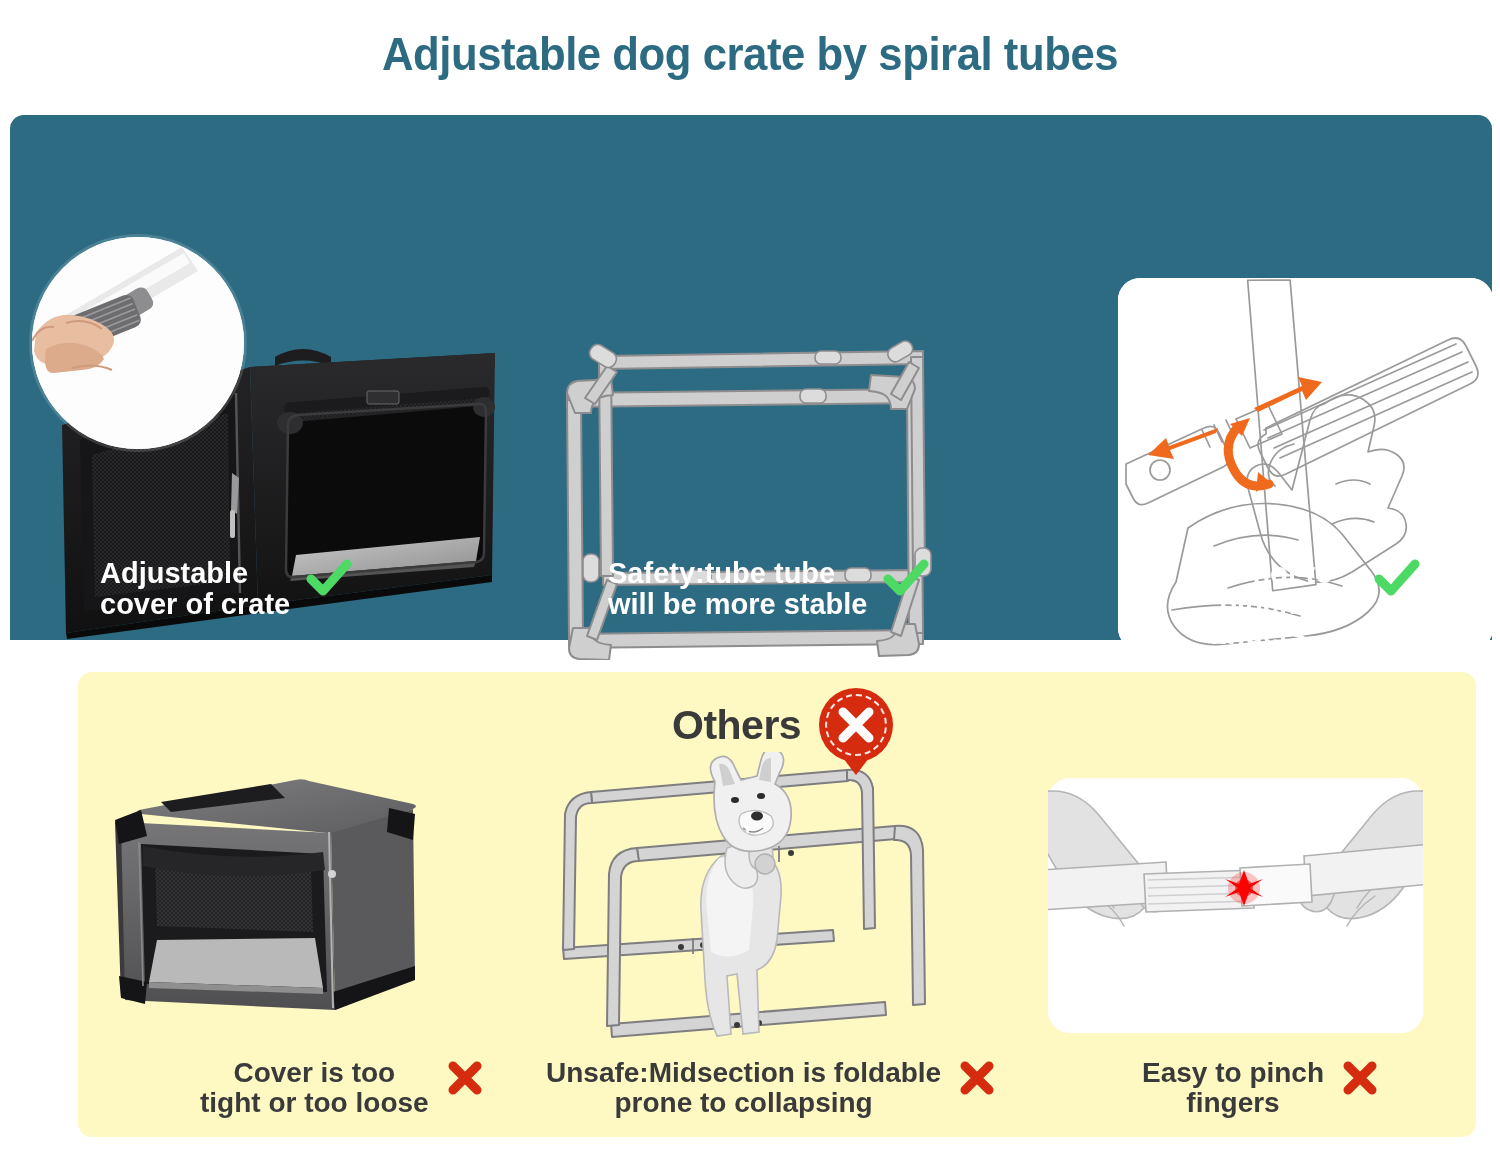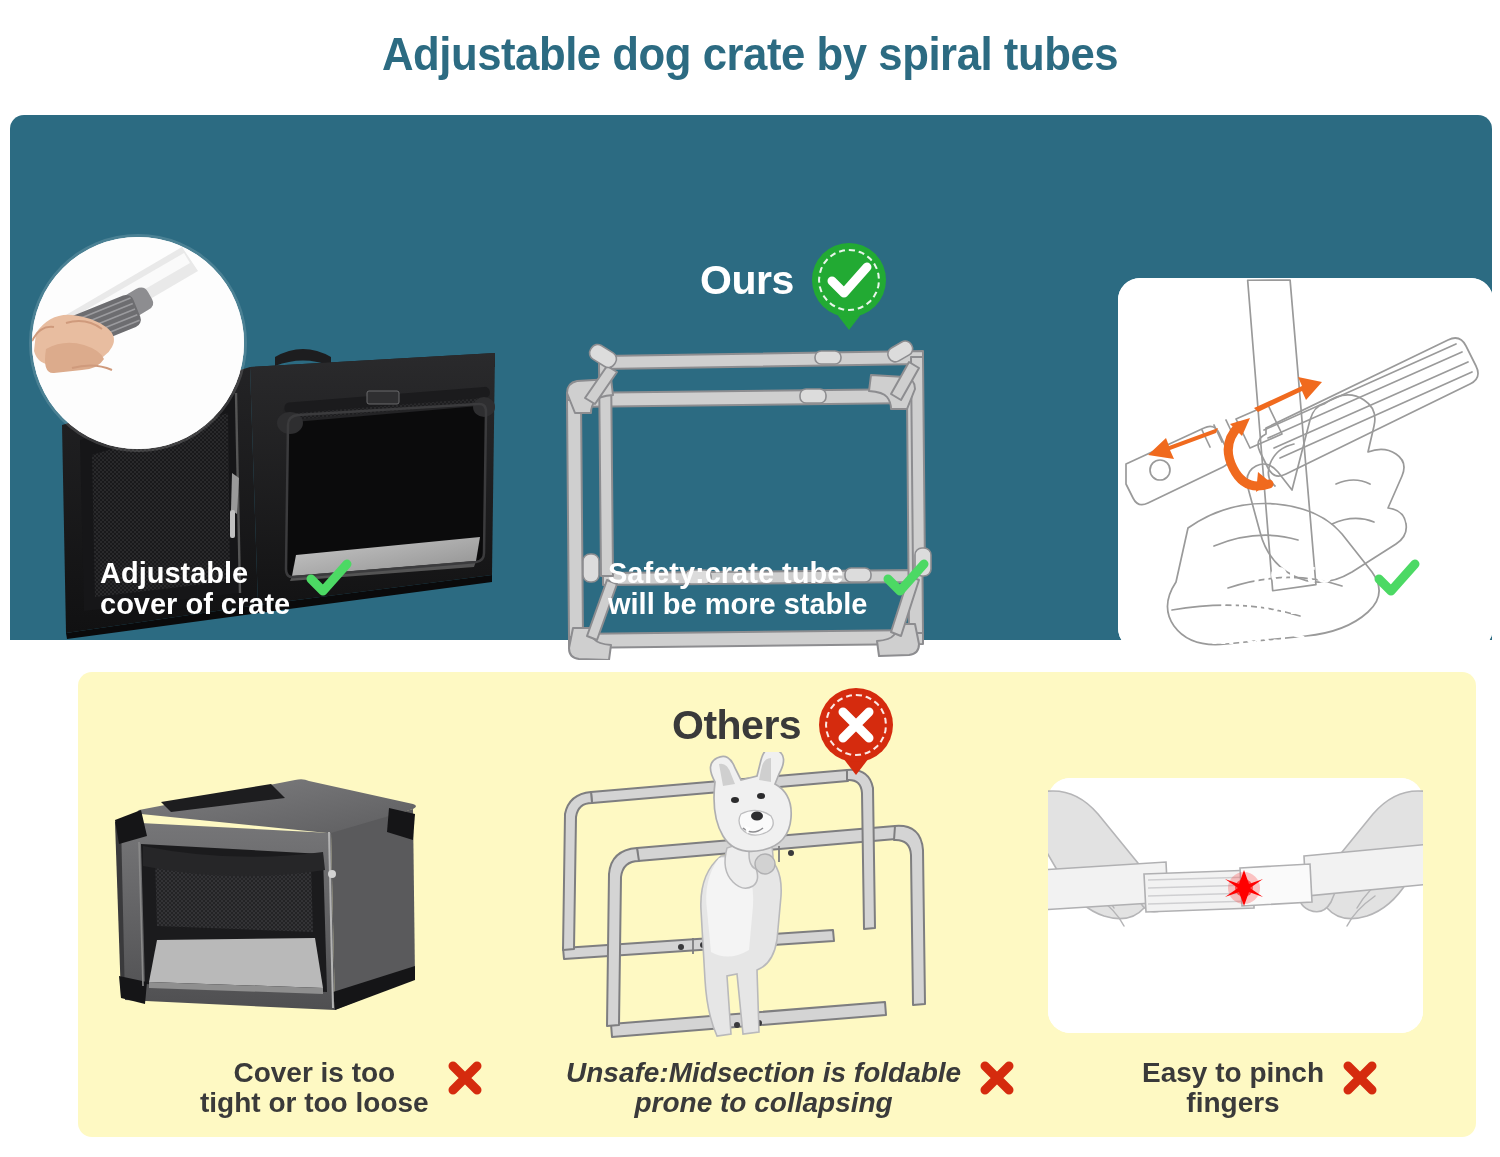--- a/index.html
+++ b/index.html
@@ -293,45 +293,34 @@
         </g>
 
         <g fill="none" stroke="#F06A1E" stroke-width="9" stroke-linecap="round">
           <path d="M121 148 q-18 18 -6 42 q12 24 36 16"></path>
         </g>
         <path d="M152 204 l-14 10 l2 -20 z" fill="#F06A1E"></path>
         <path d="M112 146 l20 -6 l-8 18 z" fill="#F06A1E"></path>
       </svg>
     </div>
 
-    <div class="sec-head sec-head-ours">
-      <span class="sec-label sec-label-ours">Ours</span>
-      <span class="badge badge-green">
-        <span class="tail"></span>
-        <span class="circ"></span>
-        <span class="dash"></span>
-        <svg viewBox="0 0 74 74">
-          <path d="M20 38 L32 50 L55 24" fill="none" stroke="#fff" stroke-width="9" stroke-linecap="round" stroke-linejoin="round"></path>
-        </svg>
-      </span>
-    </div>
   </div>
 
   <div class="caption cap-ours" style="left:100px; top:558px;">
     <span class="txt">Adjustable
 cover of crate</span>
     <span class="mark">
       <svg width="46" height="40" viewBox="0 0 46 40">
         <path d="M5 21 L17 33 L41 6" fill="none" stroke="#4CD964" stroke-width="9" stroke-linecap="round" stroke-linejoin="round"></path>
       </svg>
     </span>
   </div>
 
   <div class="caption cap-ours" style="left:608px; top:558px;">
-    <span class="txt">Safety:crate tube
+    <span class="txt">Safety:tube tube
 will be more stable</span>
     <span class="mark">
       <svg width="46" height="40" viewBox="0 0 46 40">
         <path d="M5 21 L17 33 L41 6" fill="none" stroke="#4CD964" stroke-width="9" stroke-linecap="round" stroke-linejoin="round"></path>
       </svg>
     </span>
   </div>
 
   <div class="caption cap-ours" style="left:1158px; top:558px; text-align:center;">
     <span class="txt" style="text-align:center;">Safe not to pinch
@@ -515,21 +504,21 @@
   <div class="caption cap-others" style="left:152px; top:1058px; text-align:center;">
     <span class="txt" style="text-align:center;margin-left:48px;">Cover is too
 tight or too loose</span>
     <span class="mark">
       <svg width="40" height="40" viewBox="0 0 40 40">
         <path d="M8 8 L32 32 M32 8 L8 32" fill="none" stroke="#D52B0E" stroke-width="9" stroke-linecap="round"></path>
       </svg>
     </span>
   </div>
 
-  <div class="caption cap-others" style="left:566px; top:1058px; text-align:center;font-style:italic;">
+  <div class="caption cap-others" style="left:546px; top:1058px; text-align:center;">
     <span class="txt" style="text-align:center;">Unsafe:Midsection is foldable
 prone to collapsing</span>
     <span class="mark">
       <svg width="40" height="40" viewBox="0 0 40 40">
         <path d="M8 8 L32 32 M32 8 L8 32" fill="none" stroke="#D52B0E" stroke-width="9" stroke-linecap="round"></path>
       </svg>
     </span>
   </div>
 
   <div class="caption cap-others" style="left:1142px; top:1058px; text-align:center;">

